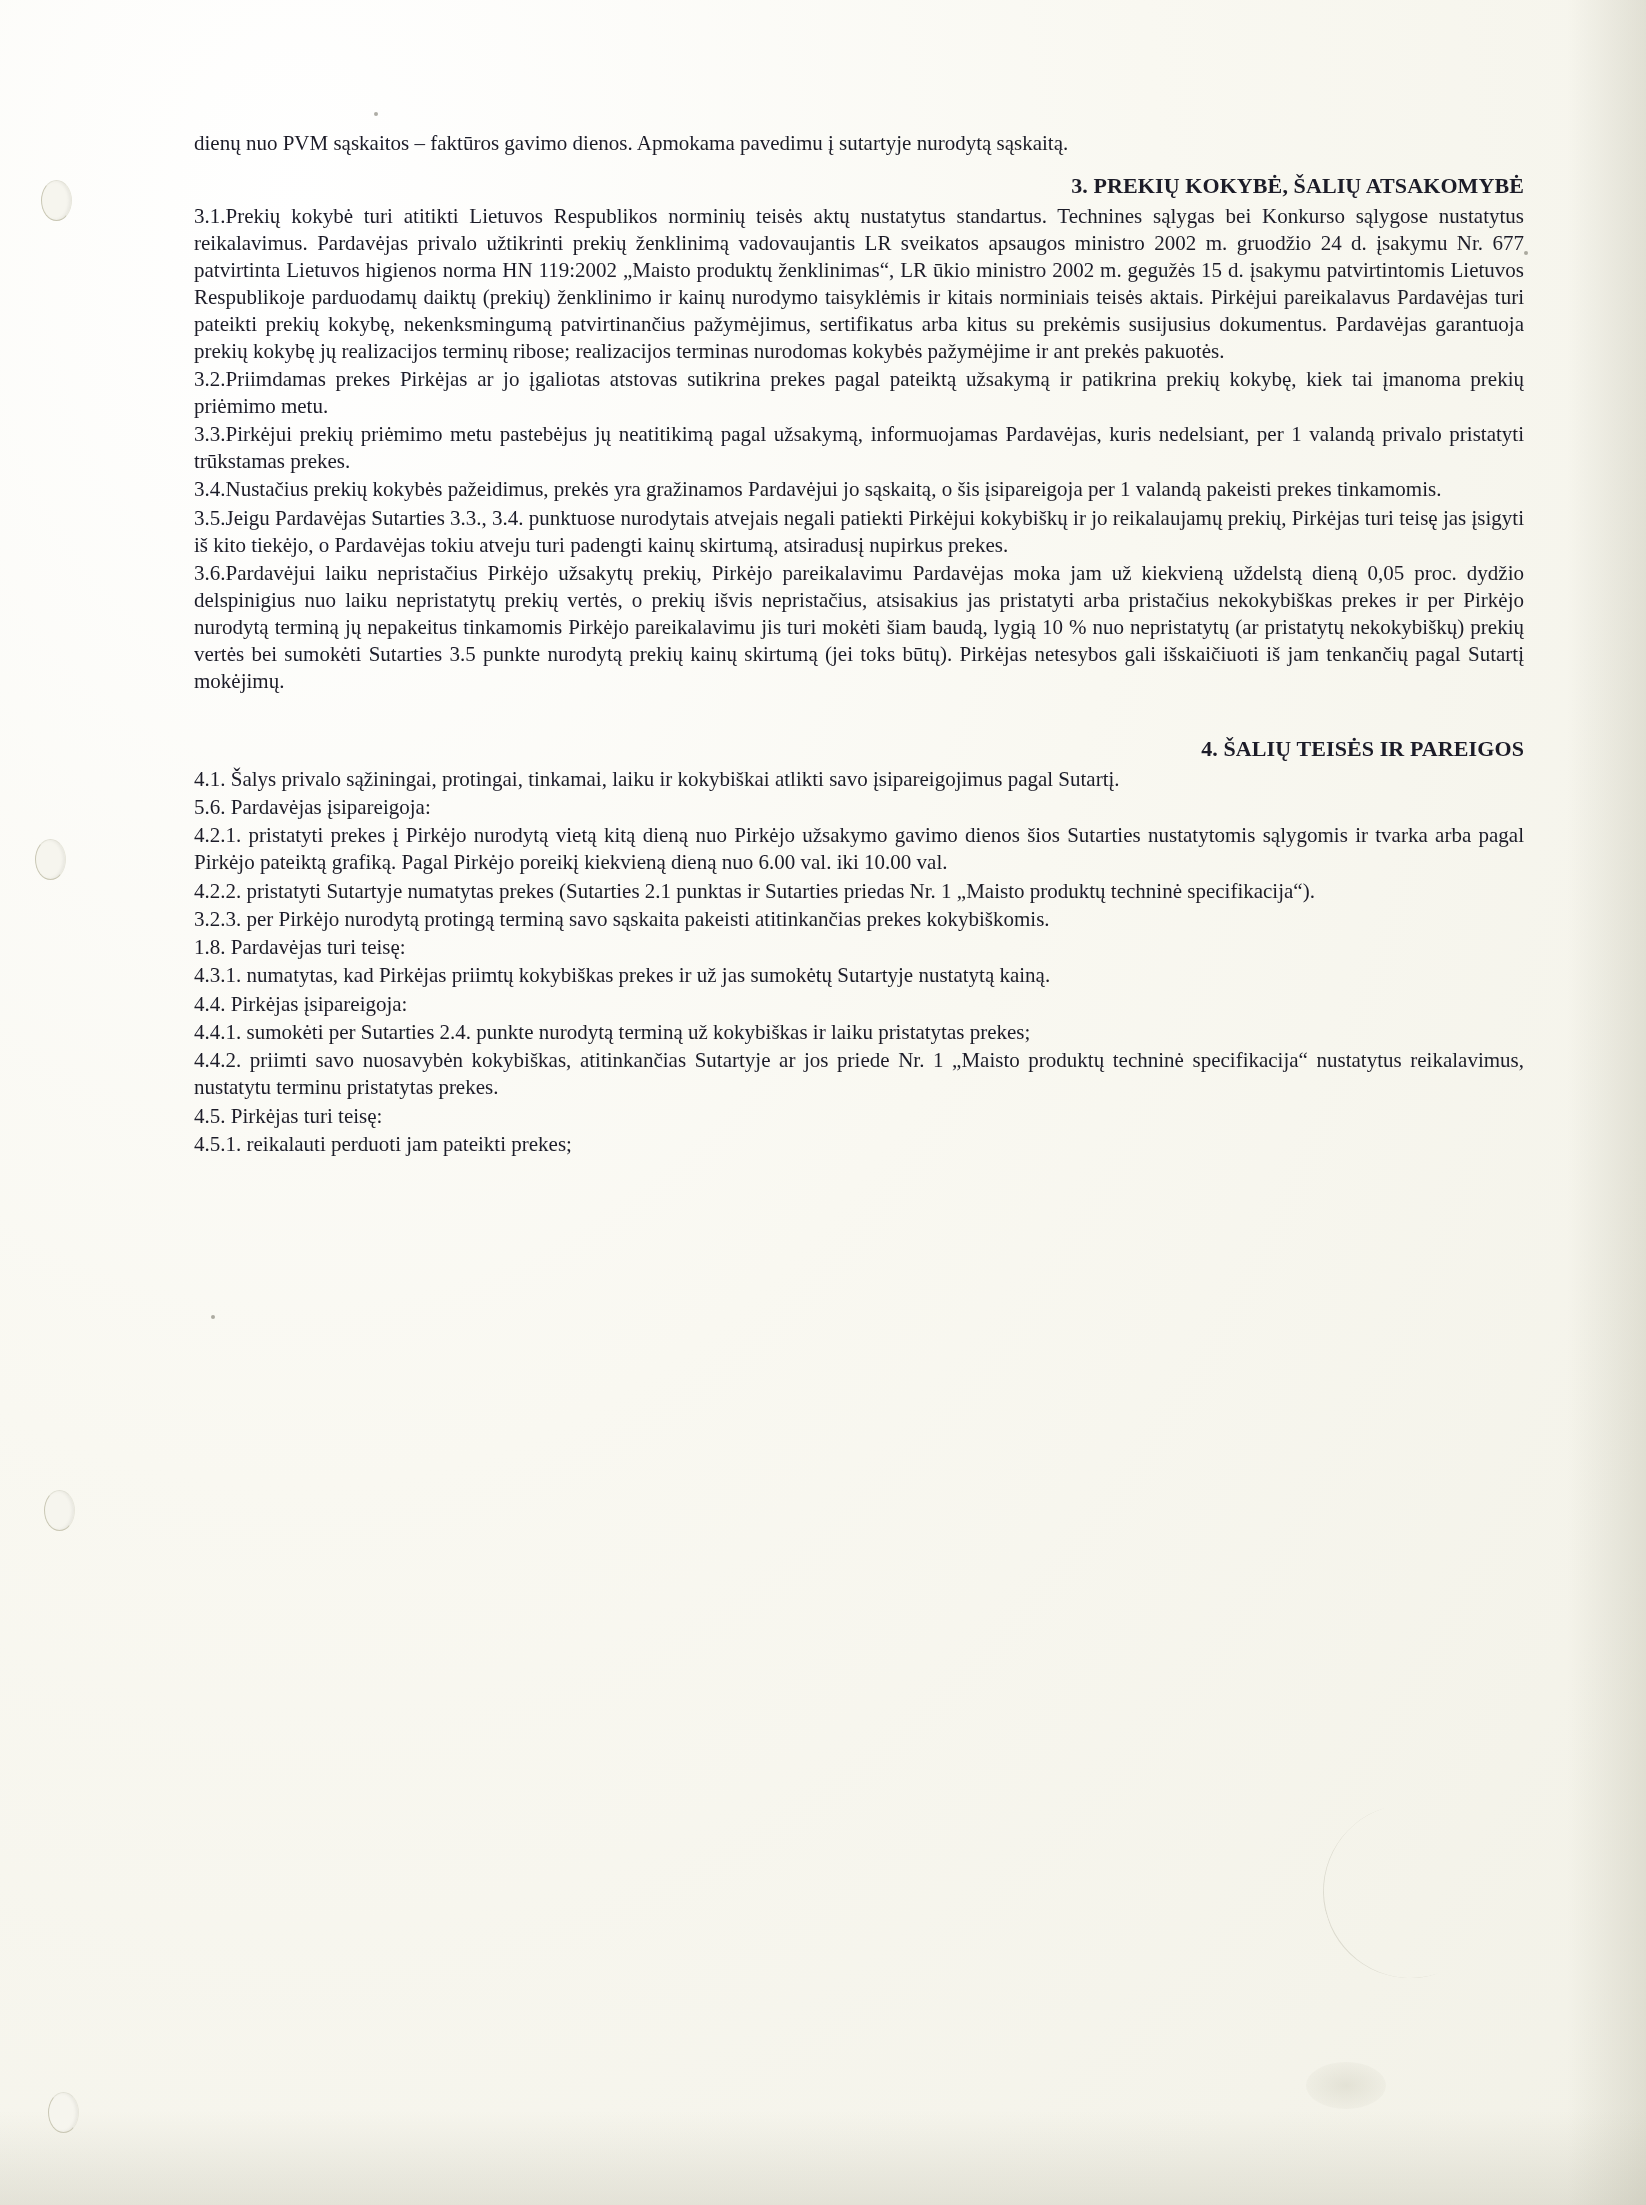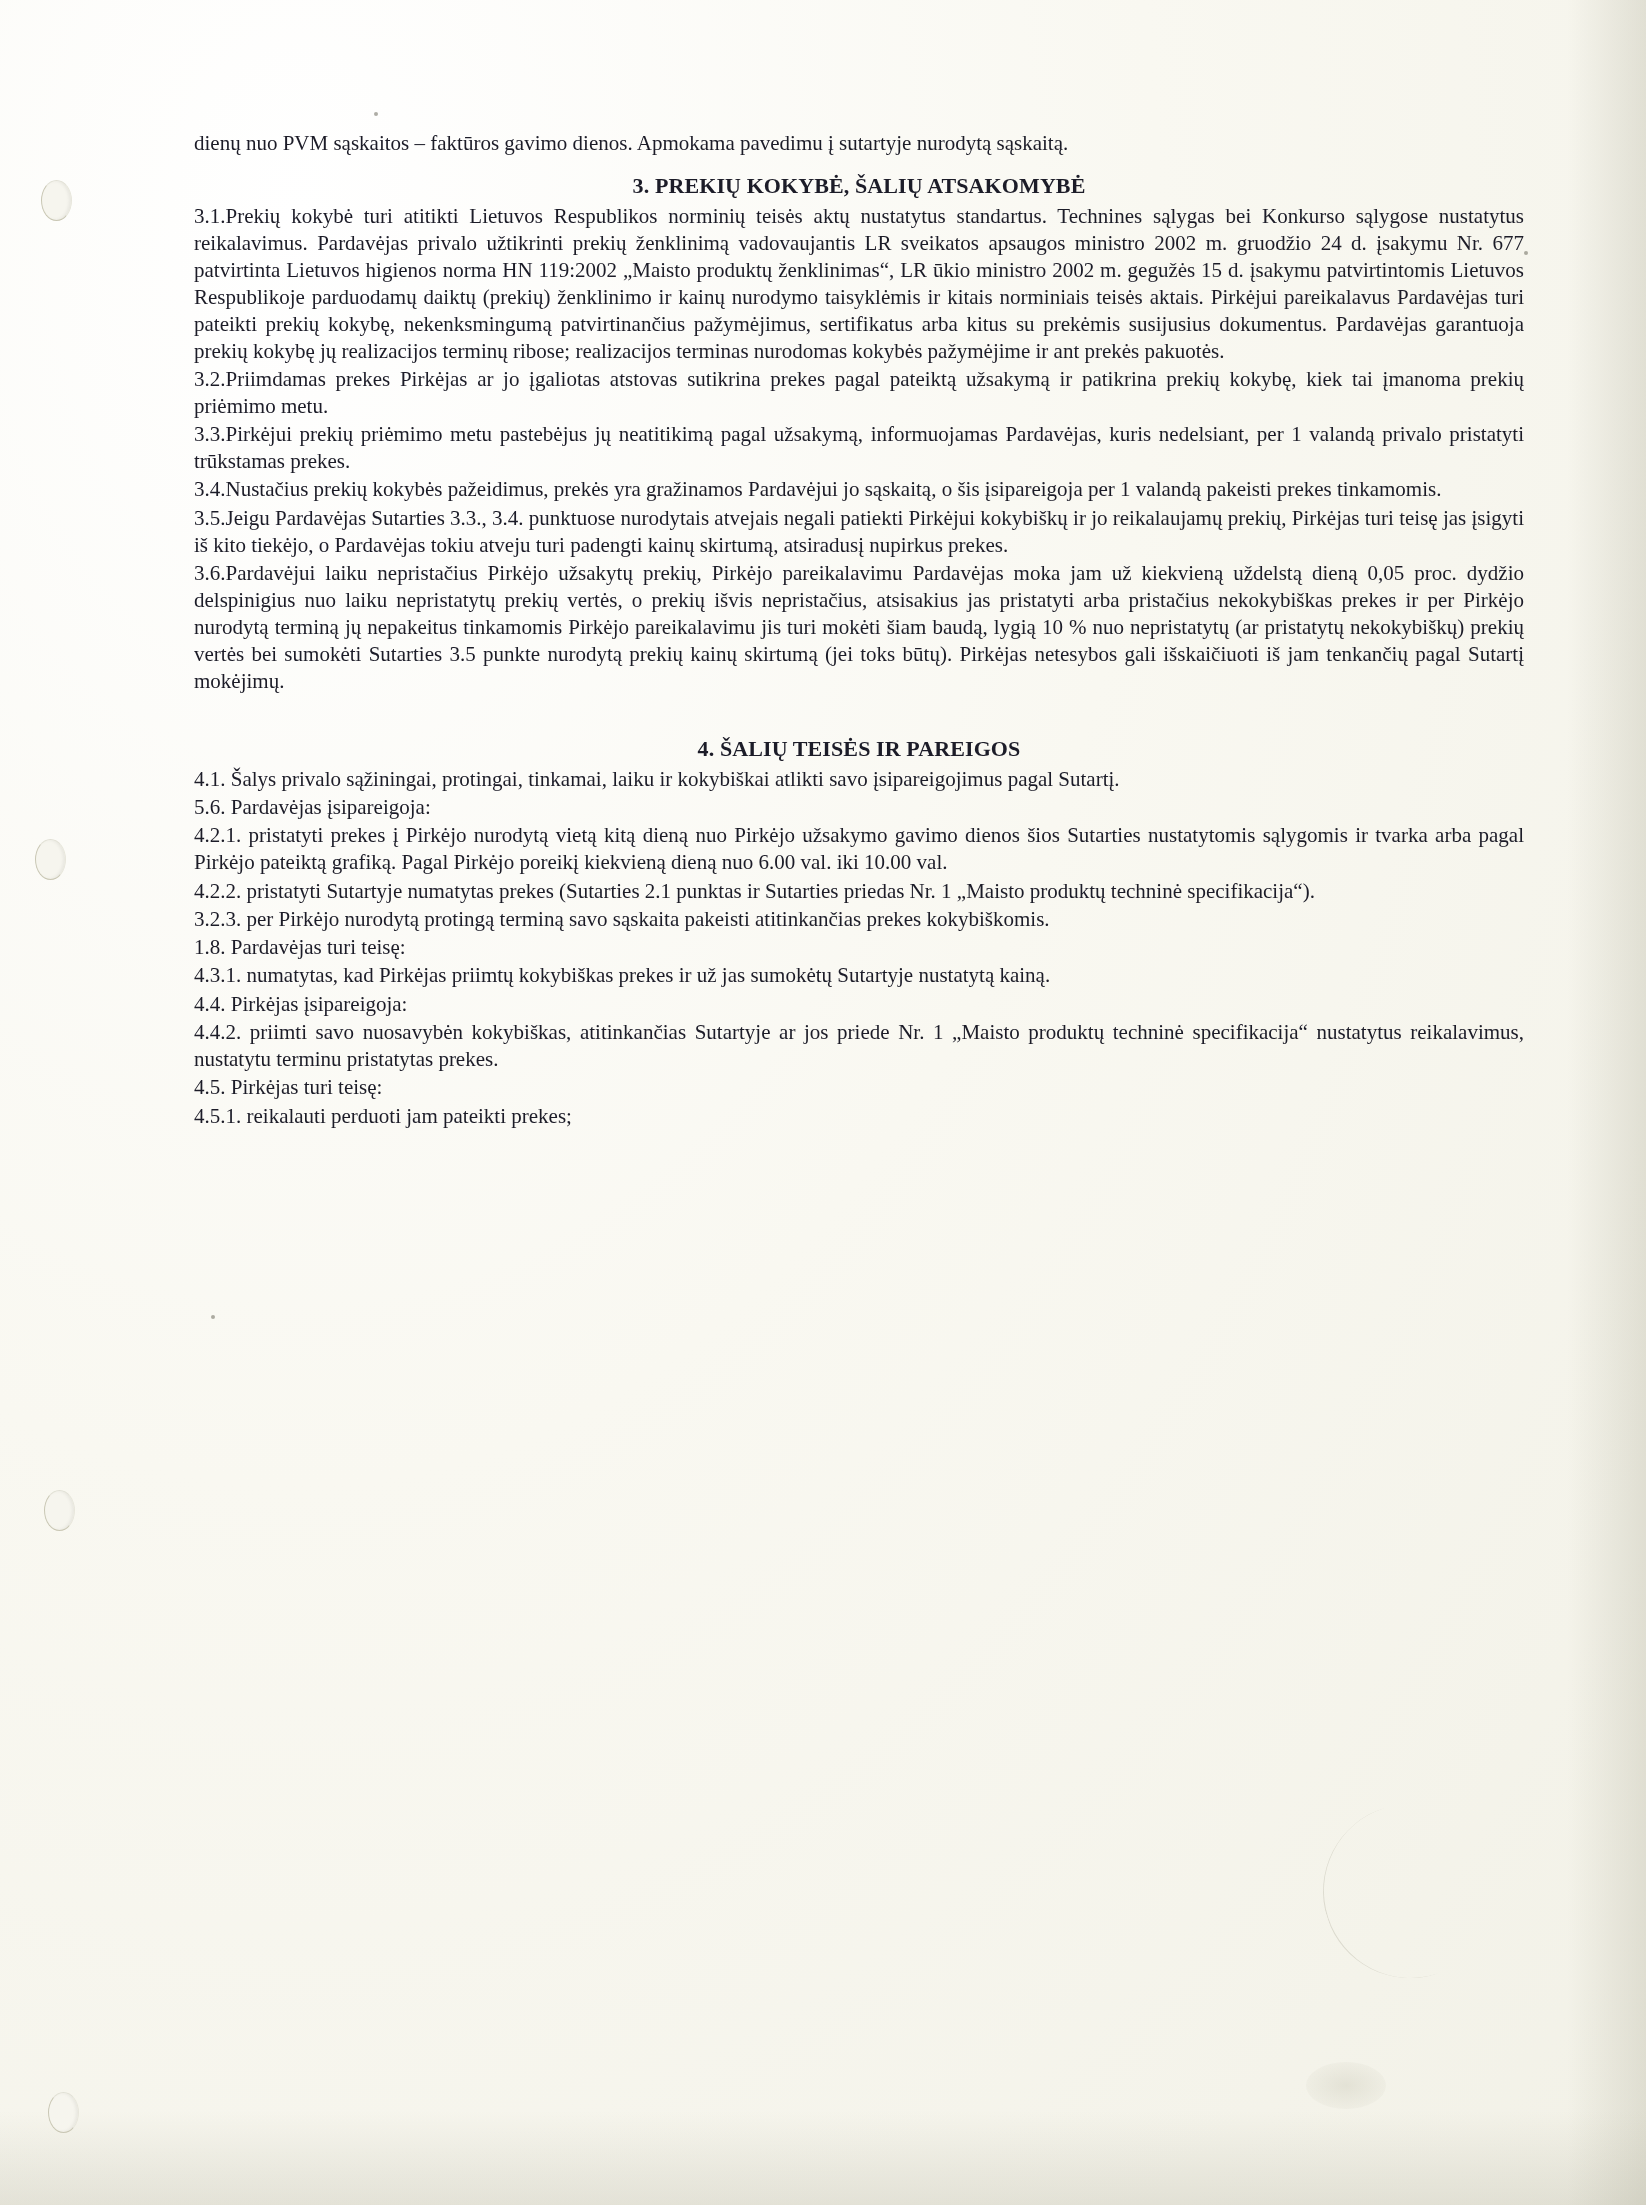--- a/index.html
+++ b/index.html
@@ -65,21 +65,21 @@
     margin: 0 0 0 0;
   }
   .para {
     margin-bottom: 1.3px;
   }
   .heading {
     font-weight: bold;
     font-size: 22px;
     letter-spacing: 0.1px;
     margin: 14.7px 0 2.7px 0;
-    text-align: center;
+    text-align: right;
   }
   .heading.second {
     margin-top: 40px;
   }
   .first-block {
     margin-bottom: 4px;
   }
   .ink-dot {
     position: absolute;
     width: 4px;
@@ -145,18 +145,19 @@
   <h2 class="heading second">4. ŠALIŲ TEISĖS IR PAREIGOS</h2>
 
   <p class="para">4.1. Šalys privalo sąžiningai, protingai, tinkamai, laiku ir kokybiškai atlikti savo įsipareigojimus pagal Sutartį.</p>
   <p class="para">5.6. Pardavėjas įsipareigoja:</p>
   <p class="para">4.2.1. pristatyti prekes į Pirkėjo nurodytą vietą kitą dieną nuo Pirkėjo užsakymo gavimo dienos šios Sutarties nustatytomis sąlygomis ir tvarka arba pagal Pirkėjo pateiktą grafiką.  Pagal Pirkėjo poreikį kiekvieną dieną nuo 6.00 val. iki 10.00  val.</p>
   <p class="para">4.2.2. pristatyti Sutartyje numatytas prekes (Sutarties 2.1 punktas ir Sutarties priedas Nr. 1 „Maisto produktų techninė specifikacija“).</p>
   <p class="para">3.2.3. per Pirkėjo nurodytą protingą terminą savo sąskaita pakeisti atitinkančias prekes kokybiškomis.</p>
   <p class="para">1.8. Pardavėjas turi teisę:</p>
   <p class="para">4.3.1. numatytas, kad Pirkėjas priimtų kokybiškas prekes ir už jas sumokėtų Sutartyje nustatytą kainą.</p>
   <p class="para">4.4. Pirkėjas įsipareigoja:</p>
+  <p class="para">4.4.1. sumokėti per Sutarties 2.4. punkte nurodytą terminą už kokybiškas ir laiku pristatytas prekes;</p>
   <p class="para">4.4.2. priimti savo nuosavybėn kokybiškas, atitinkančias Sutartyje ar jos priede Nr. 1 „Maisto produktų techninė specifikacija“ nustatytus reikalavimus, nustatytu terminu pristatytas prekes.</p>
   <p class="para">4.5. Pirkėjas turi teisę:</p>
   <p class="para">4.5.1. reikalauti perduoti jam pateikti prekes;</p>
 
 </div>
 
 
 </body></html>

